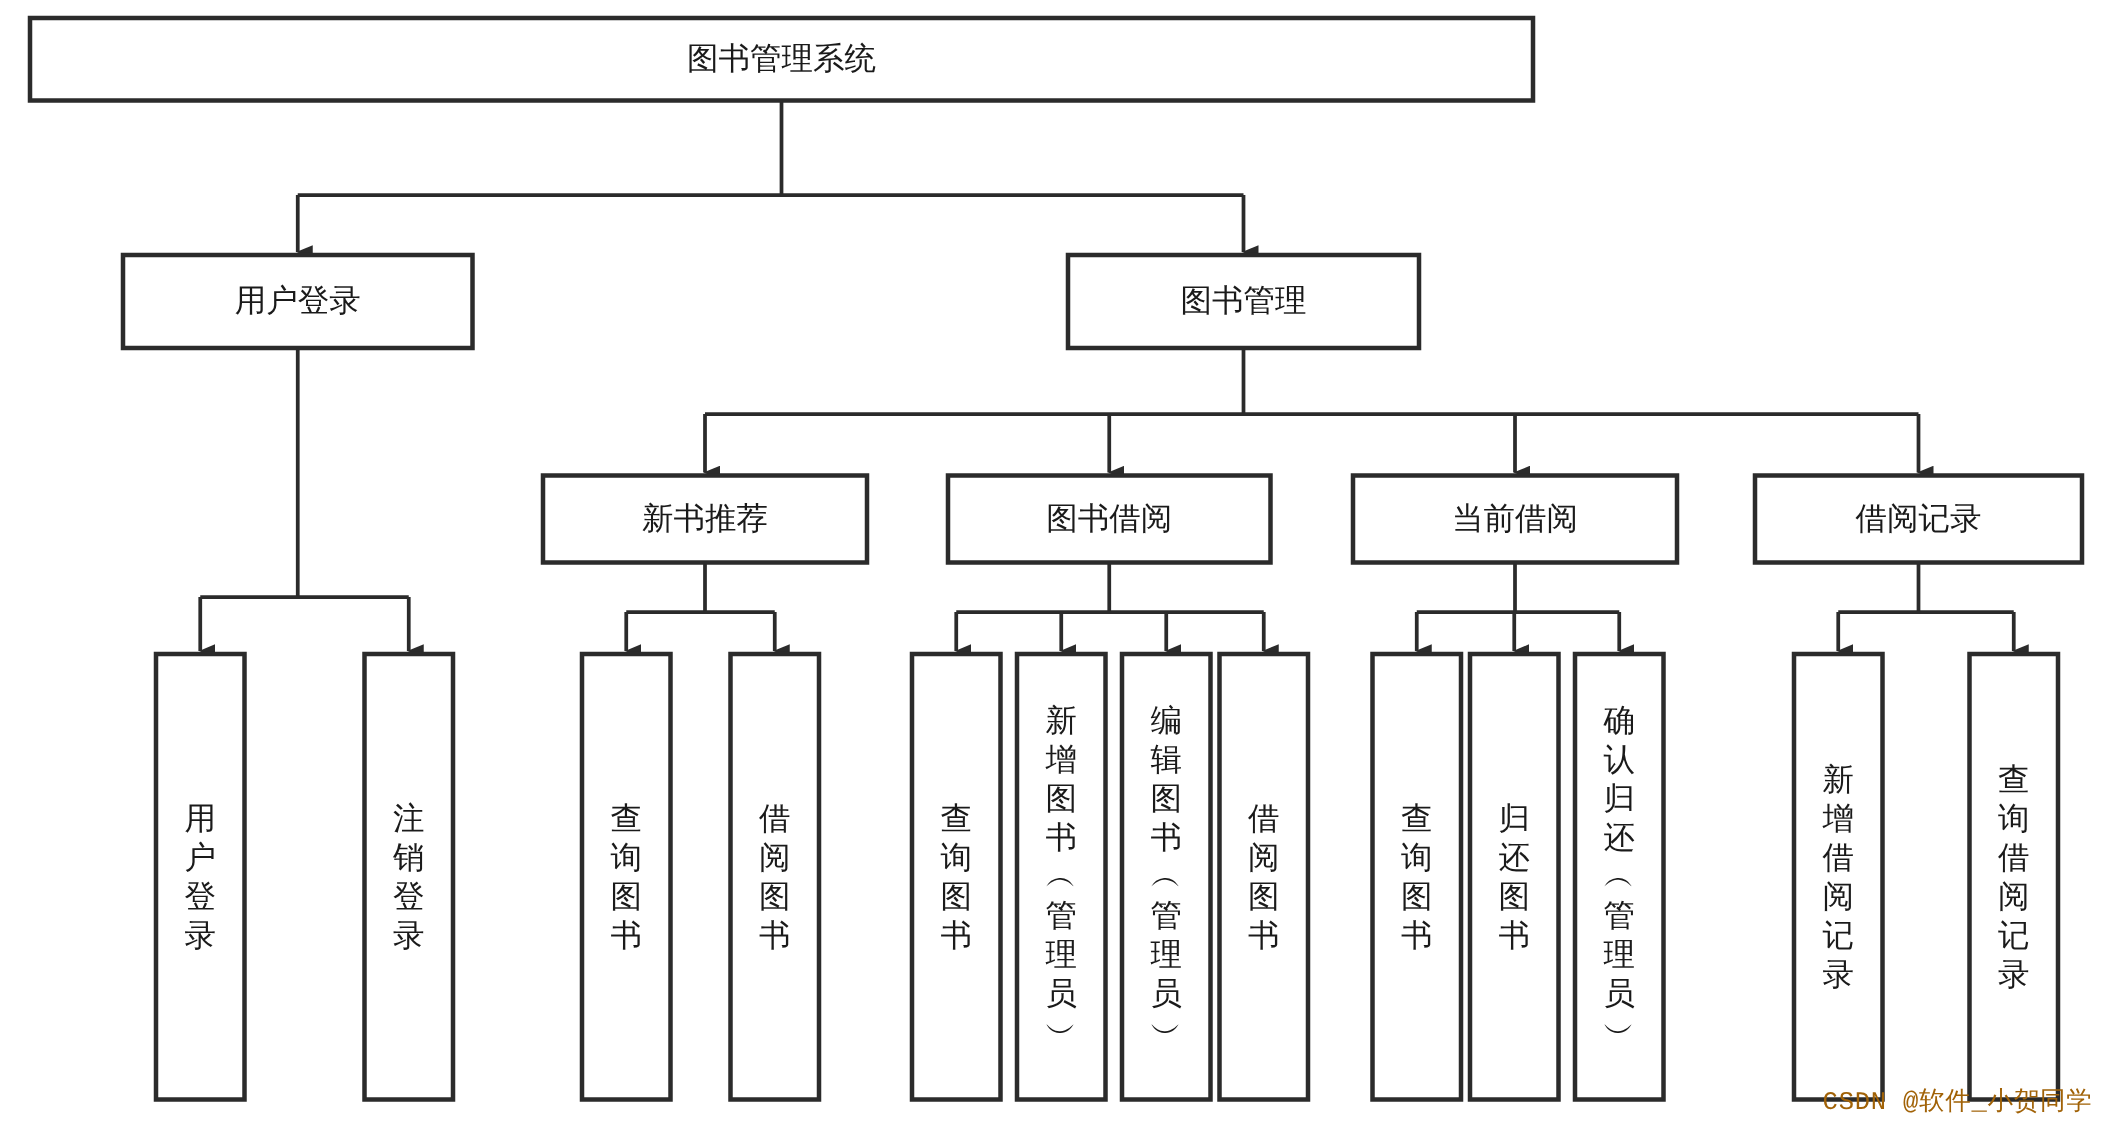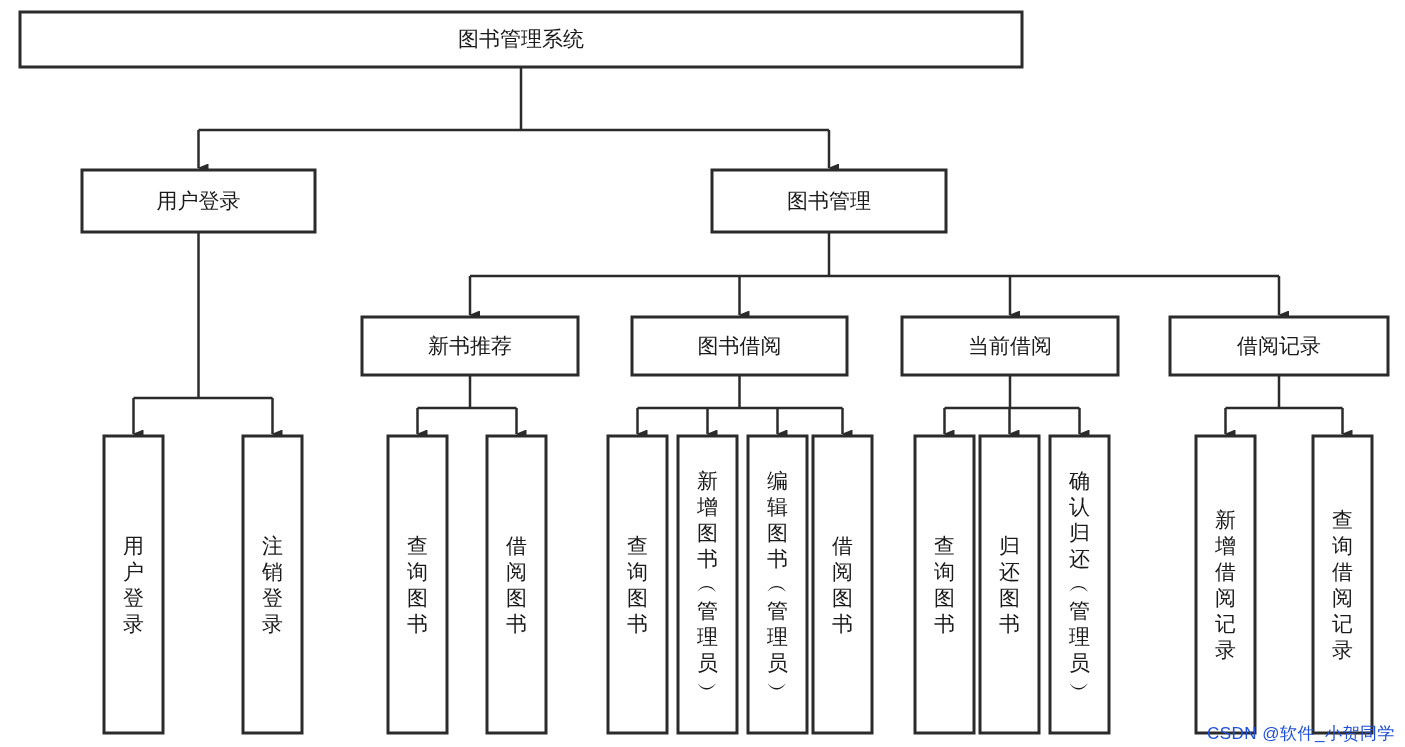--- a/index.html
+++ b/index.html
@@ -43,23 +43,23 @@
   .node-label-v {
     font-family: "Liberation Sans", "DejaVu Sans", sans-serif;
     font-size: 21px;
     fill: #1a1a1a;
     text-anchor: middle;
   }
   .watermark {
     position: absolute;
     right: 10px;
     bottom: 2px;
-    font-family: Liberation Sans, sans-serif;
+    font-family: Liberation Mono, monospace;
     font-size: 17px;
-    color: #1d4ed8;
+    color: #a16207;
     letter-spacing: 0.5px;
     white-space: nowrap;
     user-select: none;
   }
 </style>
 </head>
 <body>
 
 <div id="diagram-root">
 

